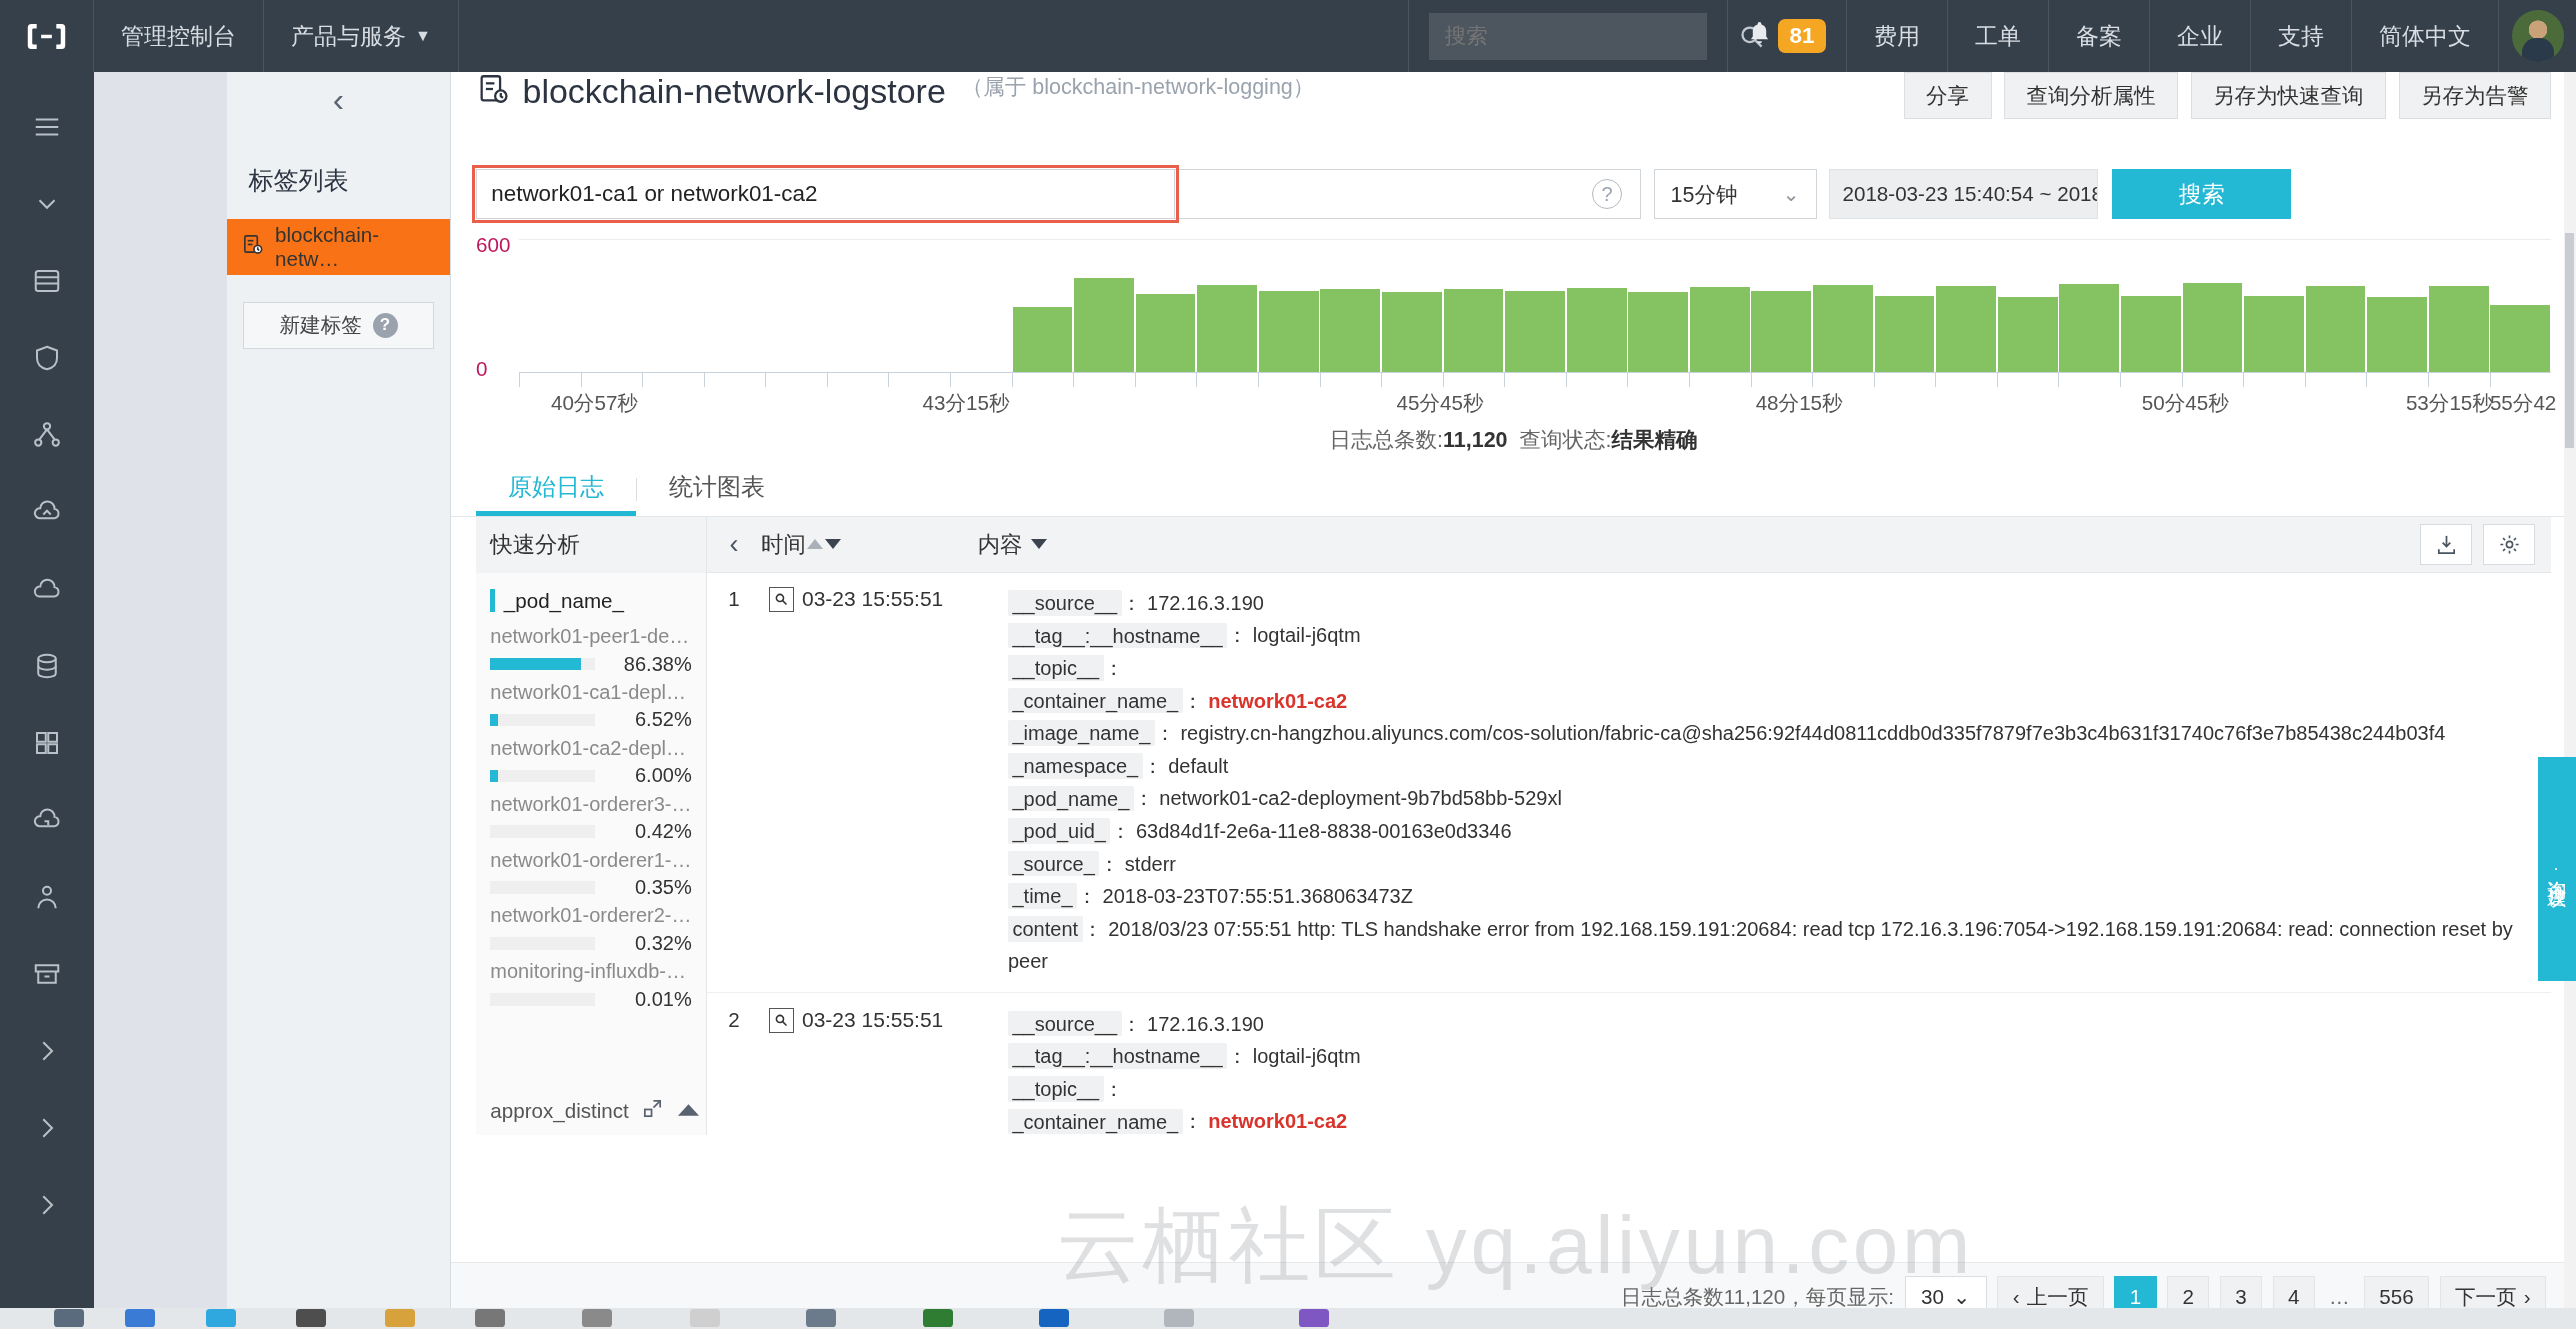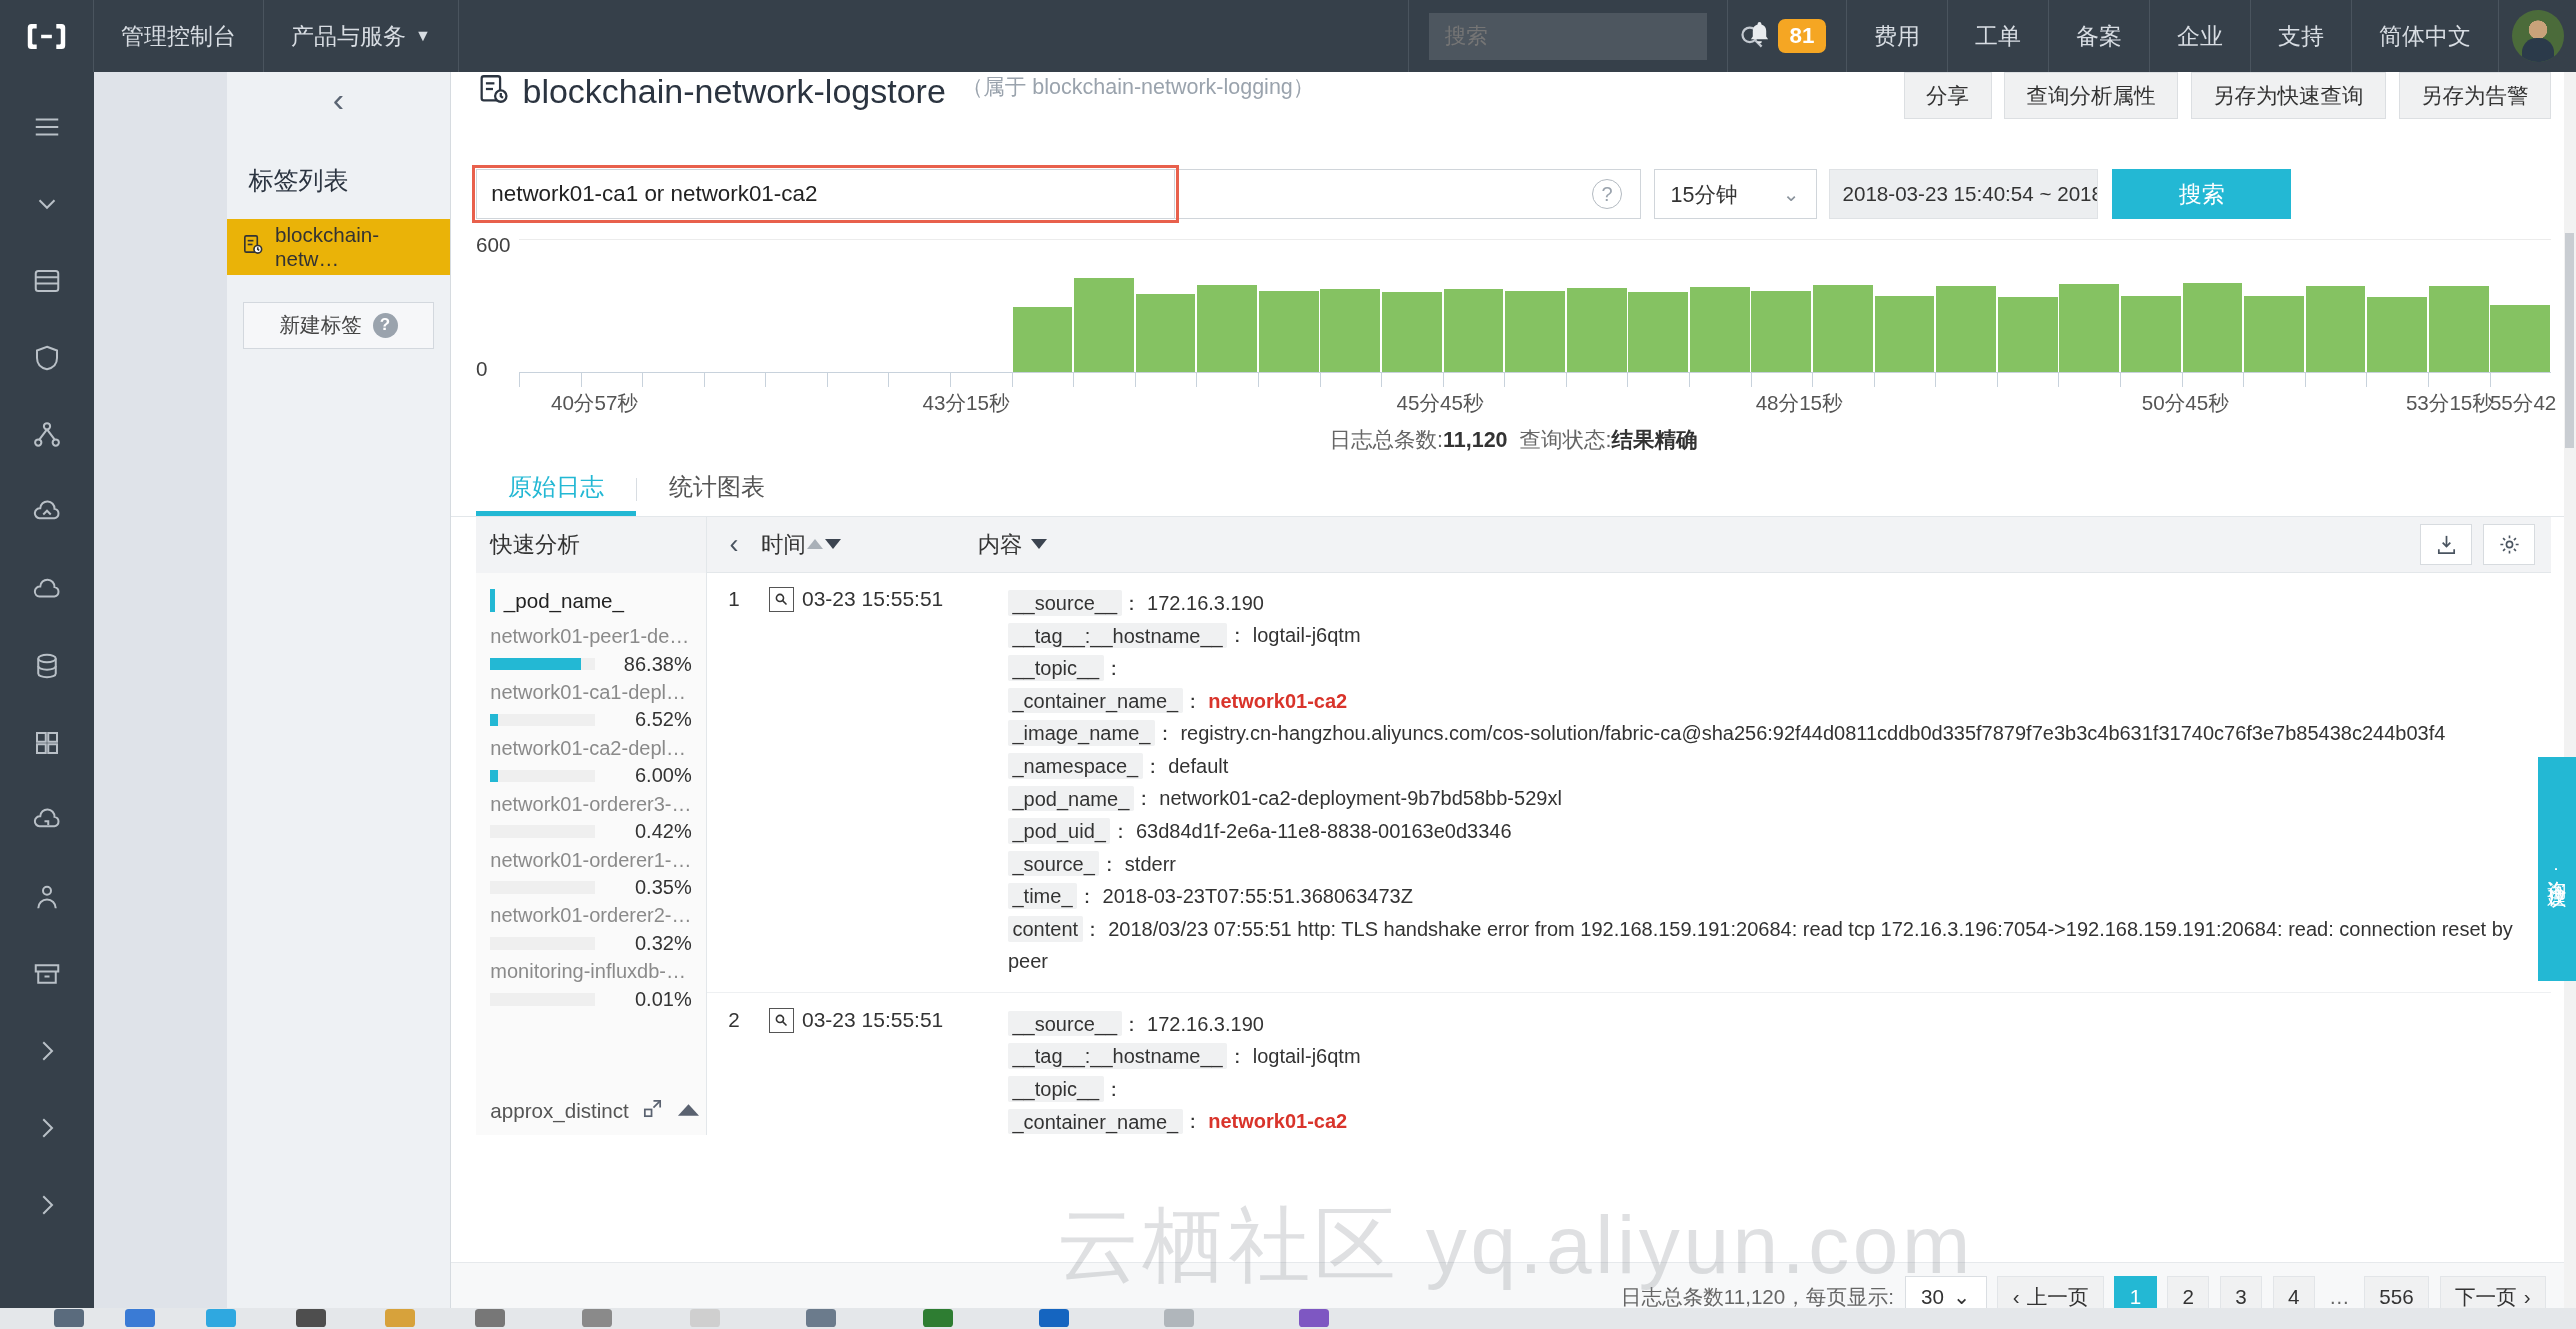--- a/index.html
+++ b/index.html
@@ -78,21 +78,21 @@
   .sidepanel {
     position: absolute; top: 72px; left: 227px; width: 224px; height: 1258px;
     background: #eef1f4; border-right: 0.9px solid #d6dbe0;
   }
   .sp-back {
     height: 54px; display: flex; align-items: center; justify-content: center;
     color: #5b6573; font-size: 34px;
   }
   .sp-title { padding: 38px 0 21.5px 21.5px; font-size: 25px; color: #2b3440; }
   .sp-item {
-    background: #eab308; height: 56px; display: flex; align-items: center;
+    background: #f97316; height: 56px; display: flex; align-items: center;
     gap: 10.7px; padding: 0 14.3px; font-size: 20.6px; color: #333;
   }
   .sp-newtag {
     margin: 27px 16px 0 16px; height: 47px; background: #f6f7f9;
     border: 0.9px solid #d3d8de; display: flex; align-items: center;
     justify-content: center; gap: 10.7px; font-size: 20.6px; color: #444;
   }
   .qmark {
     width: 25px; height: 25px; border-radius: 50%; background: #9aa3ad;
     color: #fff; font-size: 17px; display: flex; align-items: center;
@@ -146,21 +146,21 @@
     font-size: 20.6px; color: #333; overflow: hidden; white-space: nowrap;
   }
   .btn-search {
     width: 179px; height: 50px; background: #23b8d4; color: #fff;
     display: flex; align-items: center; justify-content: center;
     font-size: 23px; margin-left: 14.3px; cursor: pointer;
   }
 
   
   .chartbox { position: relative; height: 170px; margin: 12.5px 25px 0 25px; }
-  .yaxis-lbl { position: absolute; left: 0; font-size: 20.6px; color: #404040; }
+  .yaxis-lbl { position: absolute; left: 0; font-size: 20.6px; color: #be185d; }
   .plot {
     position: absolute; left: 43px; right: 0; top: 0; height: 134px;
     border-bottom: 1.8px solid #c8d2dc;
   }
   .gridline { position: absolute; left: 0; right: 0; top: 0; height: 1.8px; background: #ececec; }
   .bars { position: absolute; left: 0; right: 0; bottom: 0; top: 0; display: flex; align-items: flex-end; }
   .bar { flex: 1; background: #85c262; margin: 0 0.9px; }
   .ticks { position: absolute; left: 43px; right: 0; top: 134px; height: 14.3px; display: flex; }
   .tick { flex: 1; border-left: 0.9px solid #c8d2dc; }
   .xlabels { position: absolute; left: 43px; right: 0; top: 150px; height: 27px; }

